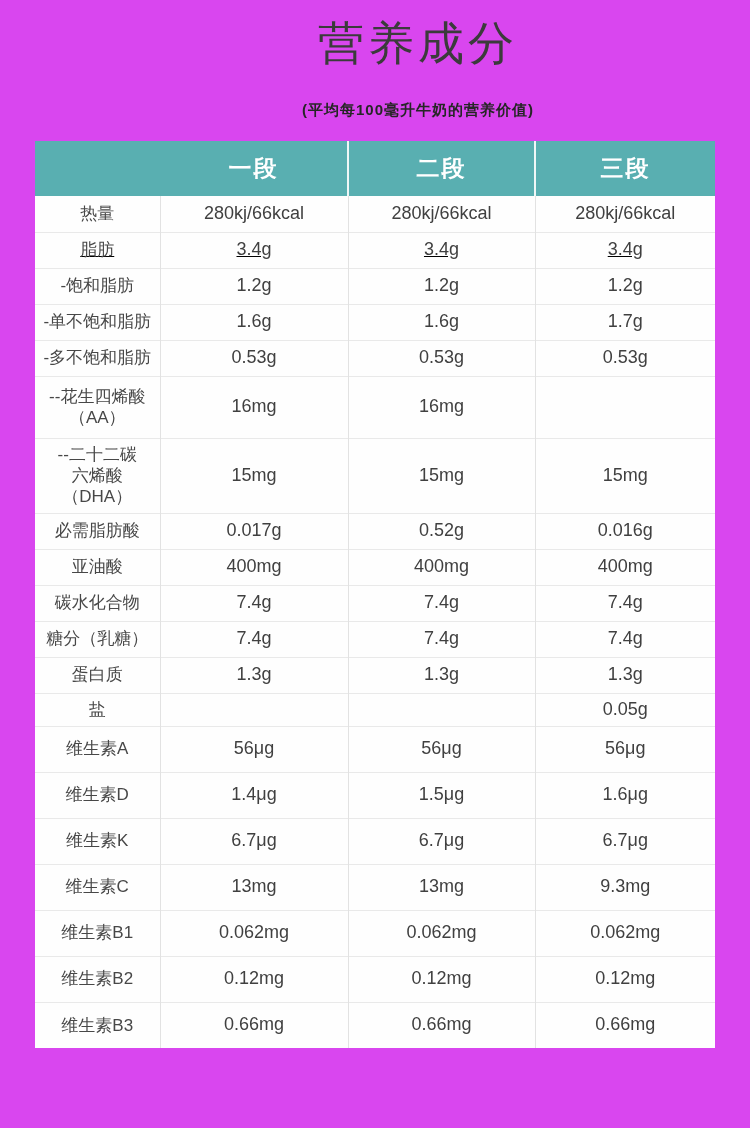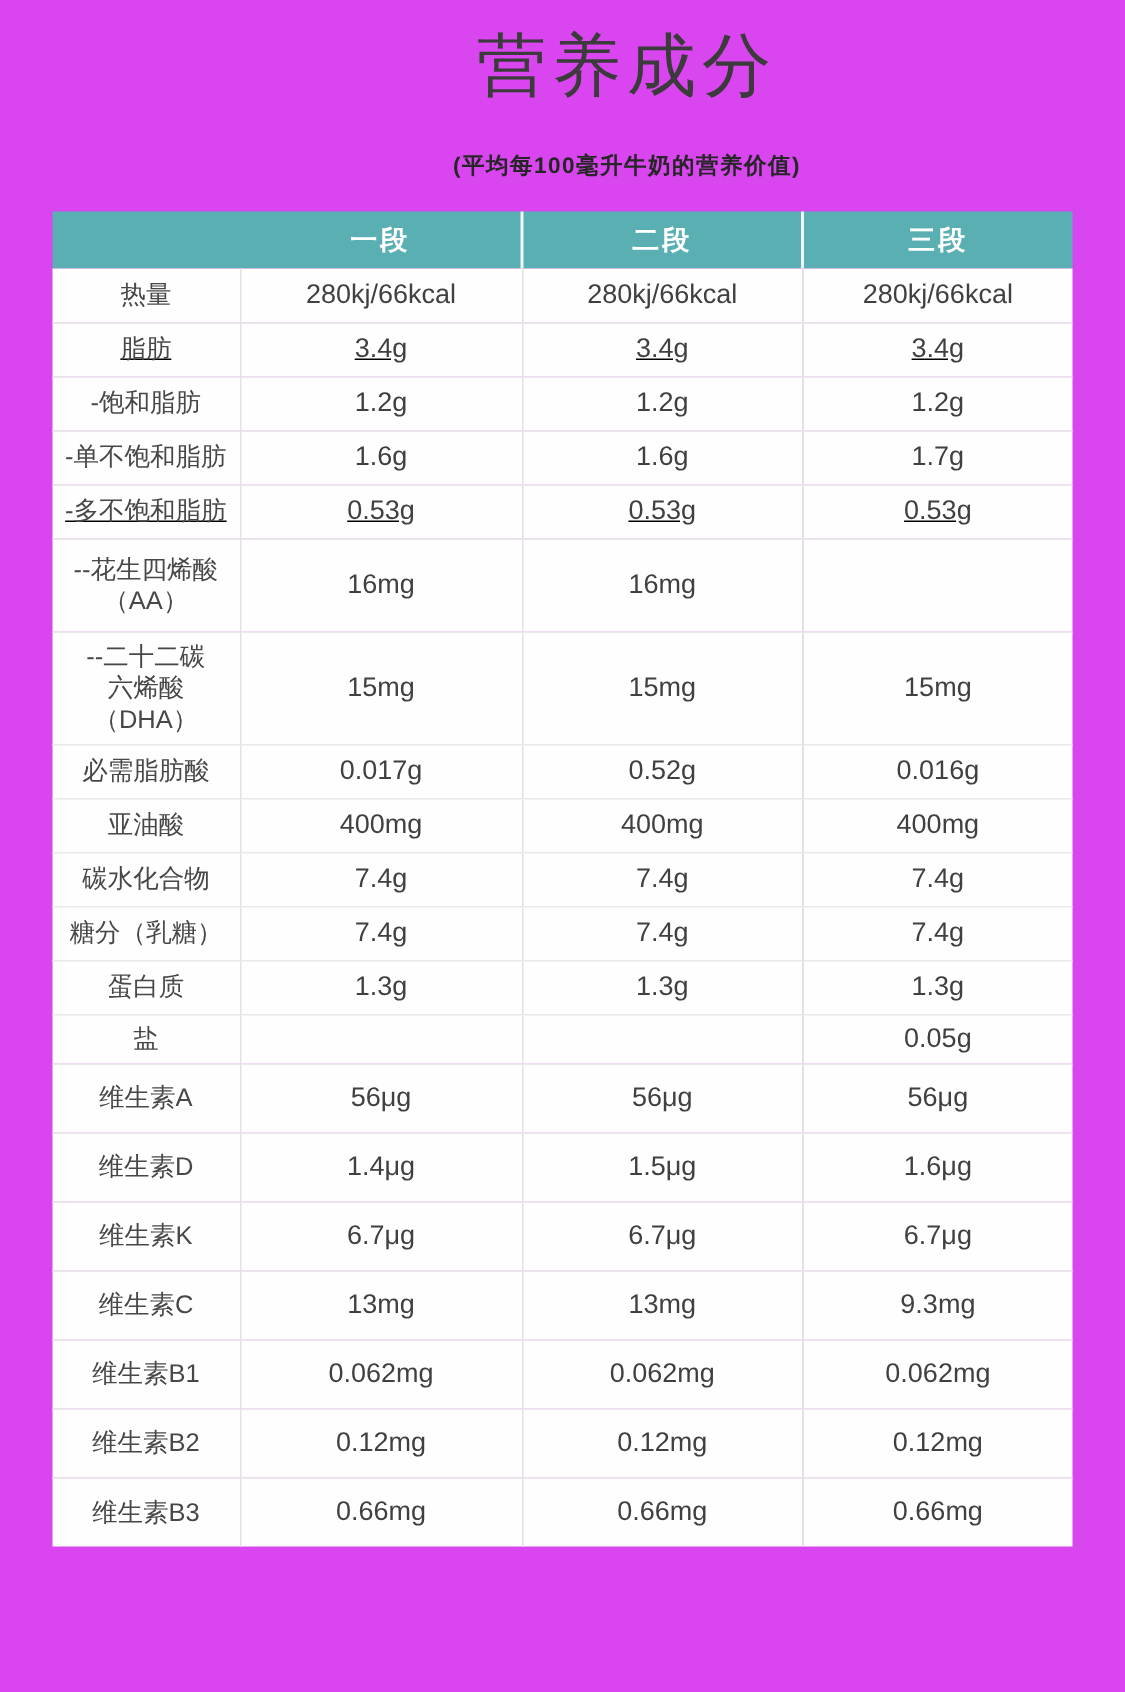--- a/index.html
+++ b/index.html
@@ -44,23 +44,23 @@
     border-collapse: collapse;
     table-layout: fixed;
   }
   .nutri-table col.c-label { width: 125px; }
   .nutri-table col.c-1 { width: 188px; }
   .nutri-table col.c-2 { width: 187px; }
   .nutri-table col.c-3 { width: 180px; }
   .nutri-table thead th {
     background: #59afb1;
     color: #ffffff;
-    font-size: 18px;
+    font-size: 23px;
     font-weight: 700;
-    height: 38px;
+    height: 55px;
     letter-spacing: 2px;
     padding: 0;
     text-align: center;
     vertical-align: middle;
   }
   .nutri-table thead th.divided {
     border-left: 2px solid rgba(255,255,255,0.9);
   }
   .nutri-table tbody td {
     text-align: center;
@@ -124,21 +124,21 @@
           <td class="val">1.2g</td>
           <td class="val">1.2g</td>
           <td class="val">1.2g</td>
         </tr>
         <tr style="height: 36px;">
           <td class="lbl">-单不饱和脂肪</td>
           <td class="val">1.6g</td>
           <td class="val">1.6g</td>
           <td class="val">1.7g</td>
         </tr>
-        <tr style="height: 36px; text-decoration: underline;">
+        <tr style="height: 36px;">
           <td class="lbl">-多不饱和脂肪</td>
           <td class="val">0.53g</td>
           <td class="val">0.53g</td>
           <td class="val">0.53g</td>
         </tr>
         <tr style="height: 62px;">
           <td class="lbl">--花生四烯酸
 （AA）</td>
           <td class="val">16mg</td>
           <td class="val">16mg</td>

